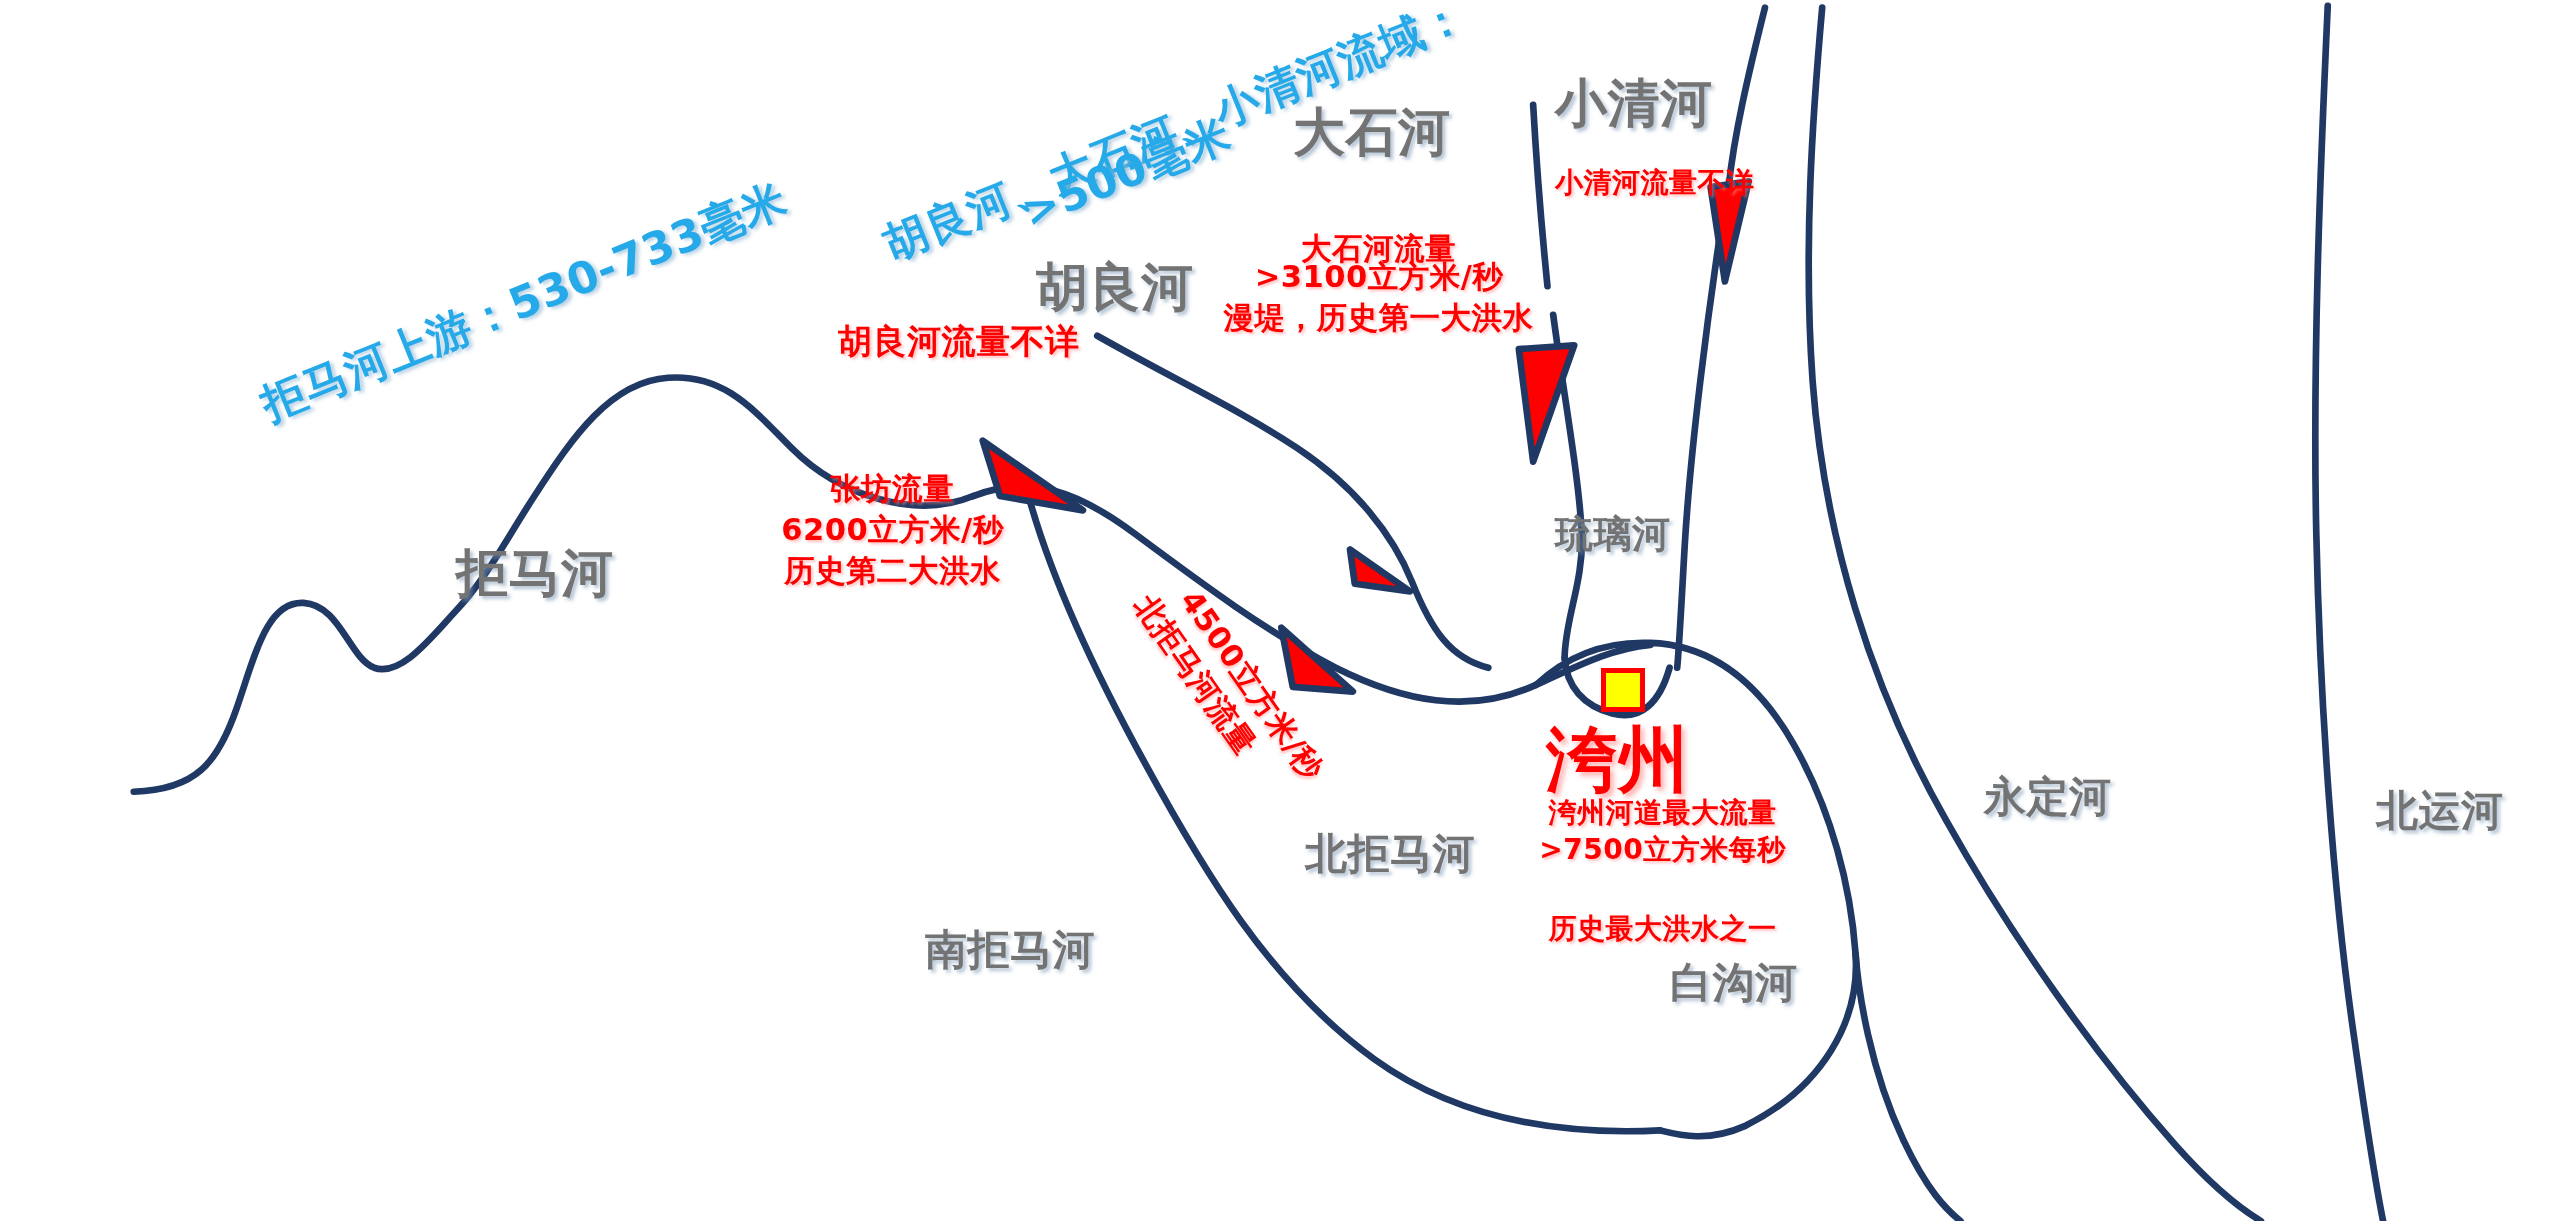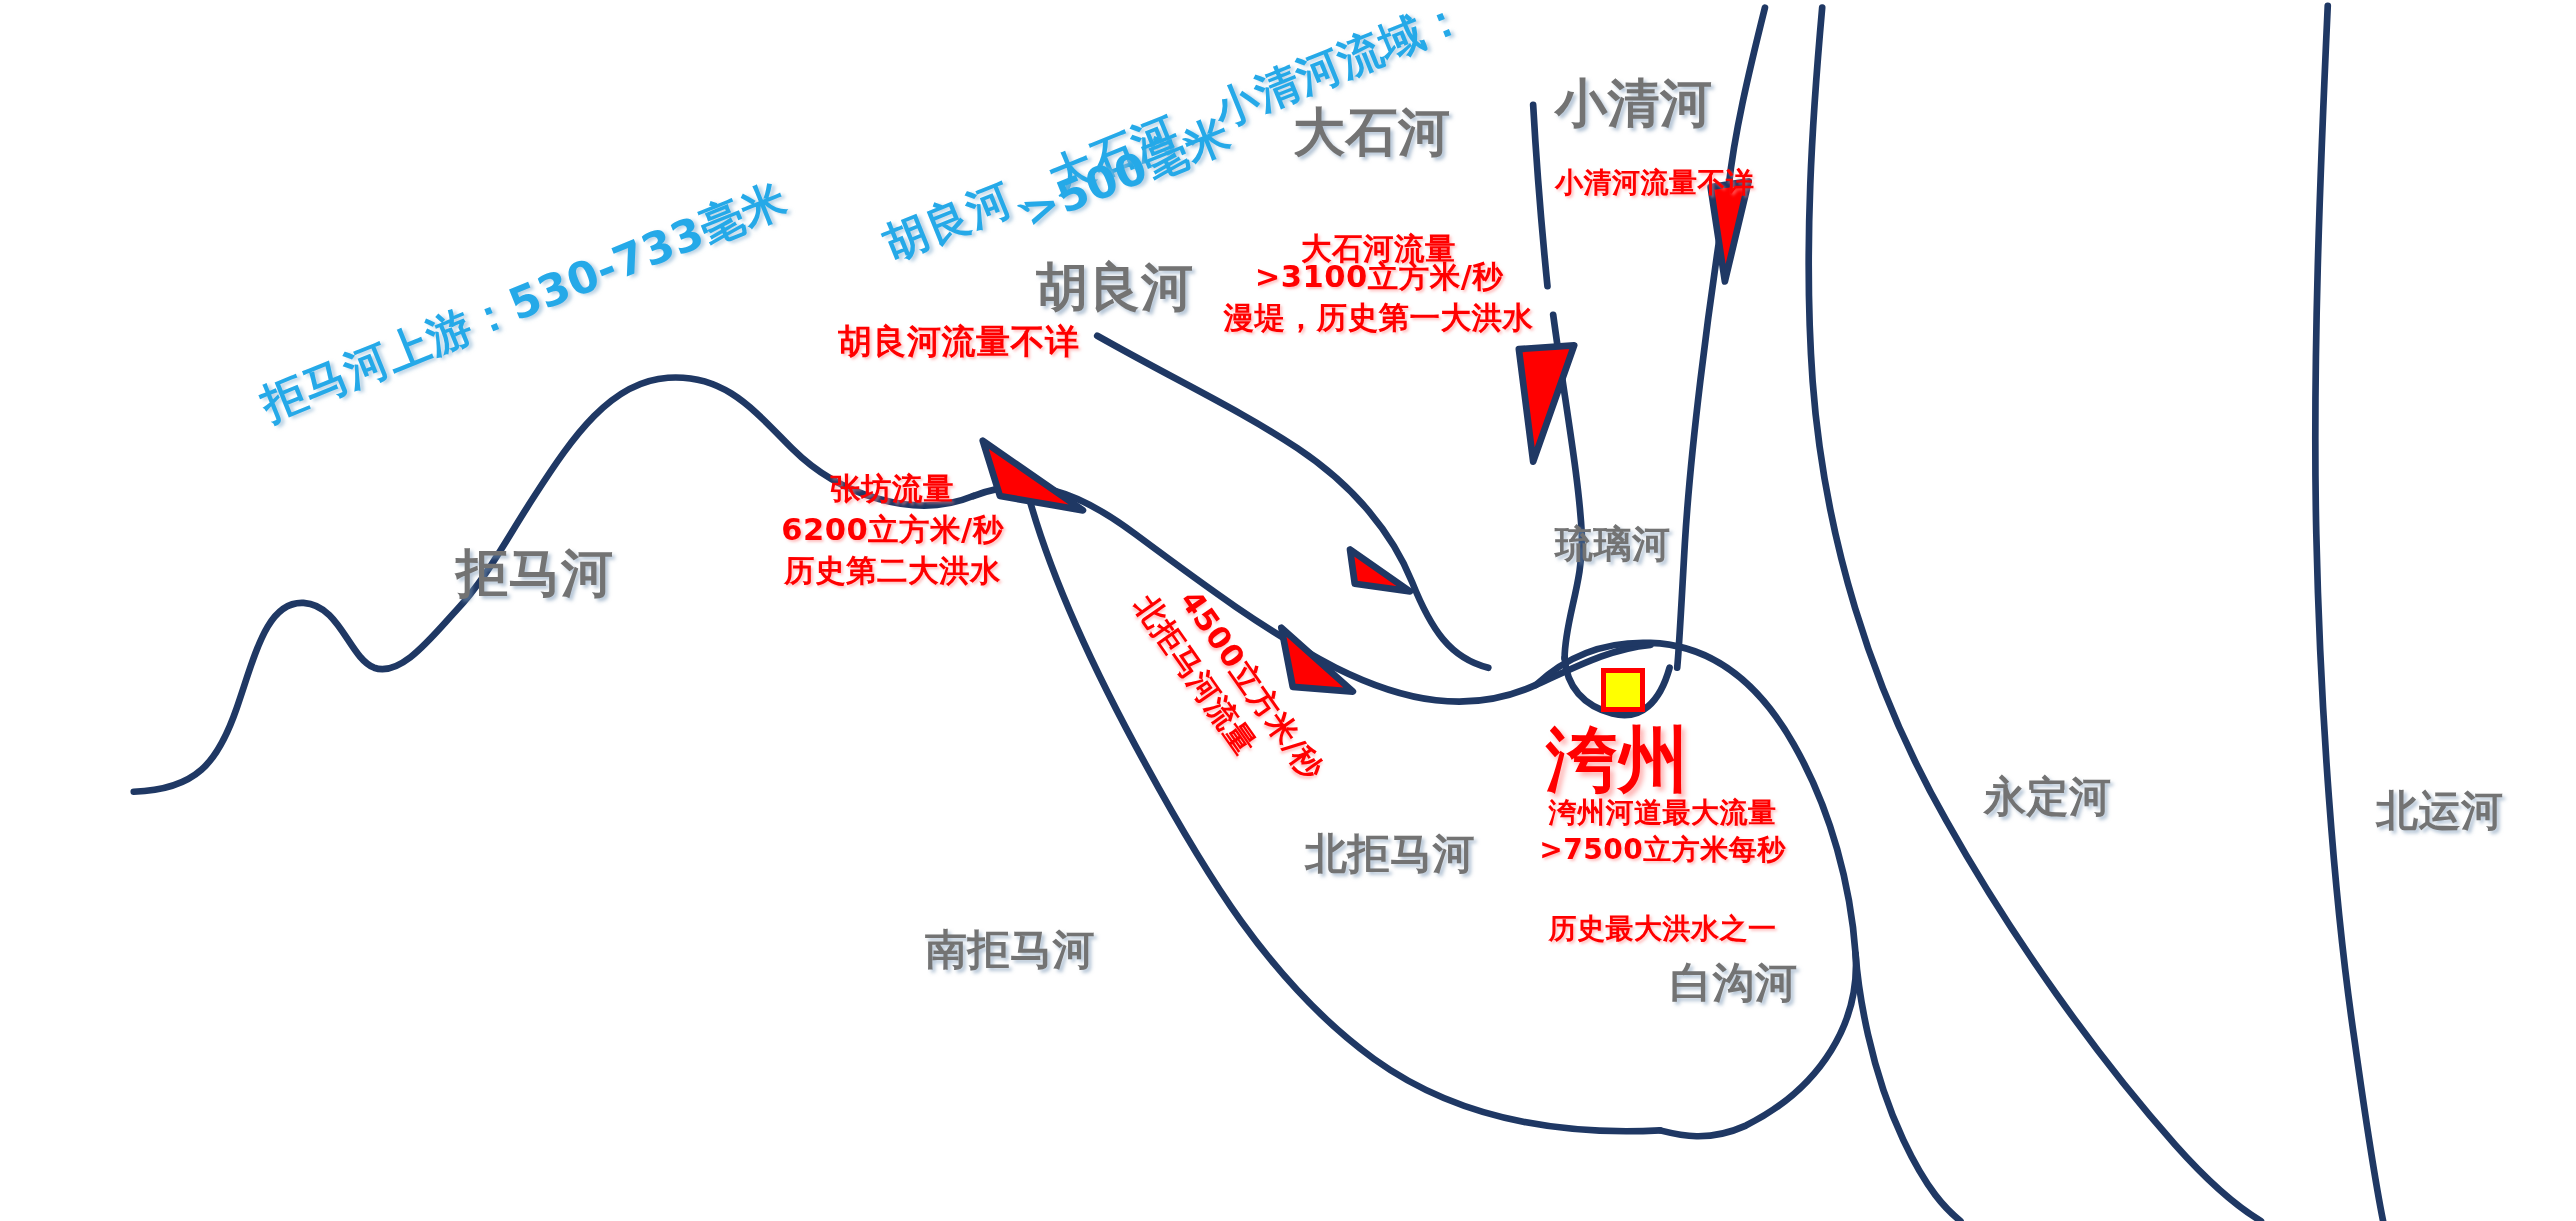--- a/index.html
+++ b/index.html
@@ -142,21 +142,21 @@
   <div class="lbl basin center" style="left:1016px;top:148px;transform:rotate(-22deg);">&gt;500毫米</div>
 
   <div class="lbl river-name" style="left:456px;top:544px;">拒马河</div>
 
   <div class="lbl river-name" style="left:1036px;top:258px;">胡良河</div>
 
   <div class="lbl river-name" style="left:1293px;top:103px;">大石河</div>
 
   <div class="lbl river-name" style="left:1555px;top:74px;">小清河</div>
 
-  <div class="lbl river-name xs" style="left:1555px;top:513px;margin-top:10px;">琉璃河</div>
+  <div class="lbl river-name xs" style="left:1555px;top:513px;">琉璃河</div>
 
   <div class="lbl river-name sm" style="left:1305px;top:782px;">北拒马河</div>
 
   <div class="lbl river-name sm" style="left:925px;top:878px;">南拒马河</div>
 
   <div class="lbl river-name sm" style="left:1670px;top:911px;">白沟河</div>
 
   <div class="lbl river-name sm" style="left:1984px;top:725px;">永定河</div>
 
   <div class="lbl river-name sm" style="left:2376px;top:739px;">北运河</div>

